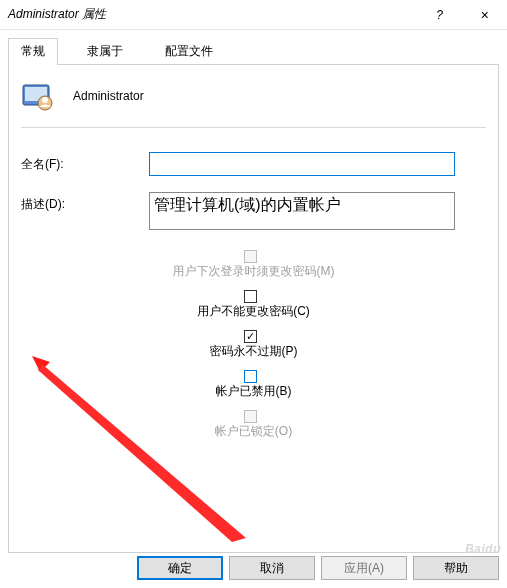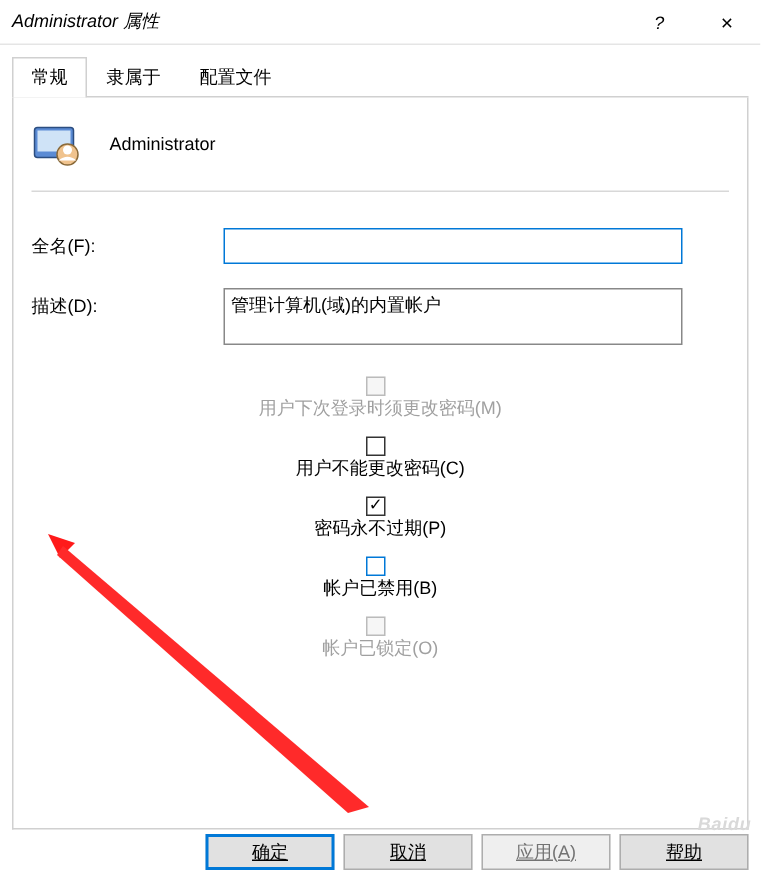--- a/index.html
+++ b/index.html
@@ -6,49 +6,49 @@
   body { background: #fff; width: 507px; height: 588px; overflow: hidden; position: relative; }
 
   .titlebar { height: 30px; display: flex; align-items: center; padding-left: 8px; background: #fff; border-bottom: 1px solid #e5e5e5; font-size: 12px; color: #000; font-style: italic; }
   .titlebar .title { flex: 1; }
   .titlebar .btn { width: 45px; height: 30px; display: flex; align-items: center; justify-content: center; font-size: 14px; color: #000; }
   .titlebar .btn.help { font-size: 12px; }
 
   .dialog-body { padding: 8px; }
 
   .tabs { display: flex; border-bottom: 1px solid #d0d0d0; margin-bottom: 0; }
-  .tab { padding: 4px 12px; font-size: 12px; border: 1px solid transparent; border-bottom: none; margin-right: 0; margin-bottom: -1px; }
+  .tab { padding: 4px 12px; font-size: 12px; border: 1px solid transparent; border-bottom: none; margin-right: 16px; margin-bottom: -1px; }
   .tab.active { border-color: #d0d0d0; background: #fff; }
   .tab:not(.active) { border: 1px solid transparent; }
 
   .tab-panel { border: 1px solid #d0d0d0; border-top: none; padding: 14px 12px 14px 12px; height: 488px; }
 
   .header-row { display: flex; align-items: center; margin-bottom: 14px; }
   .user-icon { width: 34px; height: 34px; margin-right: 18px; position: relative; }
   .user-icon svg { width: 34px; height: 34px; }
   .header-name { font-size: 12px; }
 
   .hr { border: none; border-top: 1px solid #d8d8d8; margin: 10px 0 24px 0; }
 
   .field-row { display: flex; align-items: flex-start; margin-bottom: 16px; }
   .field-label { width: 128px; font-size: 12px; padding-top: 4px; }
   .field-input { flex: 1; max-width: 306px; }
   .field-input input { width: 100%; height: 24px; border: 1px solid #0078d7; outline: none; padding: 2px 4px; font-size: 12px; }
-  .field-input textarea { width: 100%; height: 38px; border: 1px solid #888; outline: none; padding: 2px 4px; font-size: 12px; resize: none; font-family: inherit; }
+  .field-input textarea { width: 100%; height: 38px; border: 1px solid #888; outline: none; padding: 2px 4px; font-size: 16px; resize: none; font-family: inherit; }
 
   .check-group { margin-top: 8px; }
   .check-row { display: flex; align-items: center; font-size: 12px; margin-bottom: 10px; flex-direction: column; }
   .check-row.disabled { color: #a0a0a0; }
   .checkbox { width: 13px; height: 13px; border: 1px solid #333; margin-right: 6px; display: inline-flex; align-items: center; justify-content: center; background: #fff; }
   .check-row.disabled .checkbox { border-color: #bbb; background: #f6f6f6; }
   .checkbox.checked::after { content: "✓"; font-size: 11px; line-height: 11px; color: #000; }
   .checkbox.highlight { border-color: #0078d7; }
 
   .button-bar { position: absolute; bottom: 8px; right: 8px; display: flex; gap: 6px; }
-  .button-bar button { width: 86px; height: 24px; font-size: 12px; border: 1px solid #adadad; background: #e1e1e1; text-decoration: underline; }
+  .button-bar button { width: 86px; height: 24px; font-size: 12px; border: 1px solid #adadad; background: #e1e1e1; }
   .button-bar button.default { border: 2px solid #0078d7; background: #e1e1e1; }
   .button-bar button:disabled { color: #737373; background: #efefef; }
 
   .arrow-overlay { position: absolute; left: 28px; top: 352px; width: 230px; height: 190px; pointer-events: none; }
   .arrow-overlay svg { width: 100%; height: 100%; }
 
   .watermark { position: absolute; right: 6px; bottom: 32px; font-size: 12px; color: #d9d9d9; font-style: italic; font-weight: 700; letter-spacing: 0.5px; pointer-events: none; margin-top: 35px; }
 </style>
 </head>
 <body>

